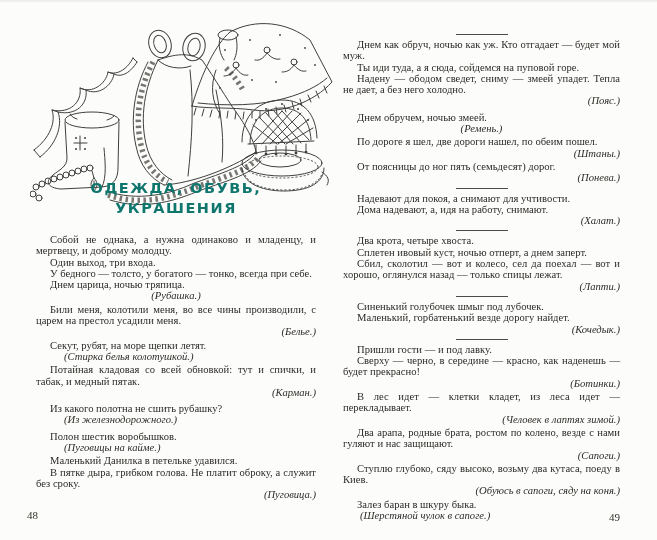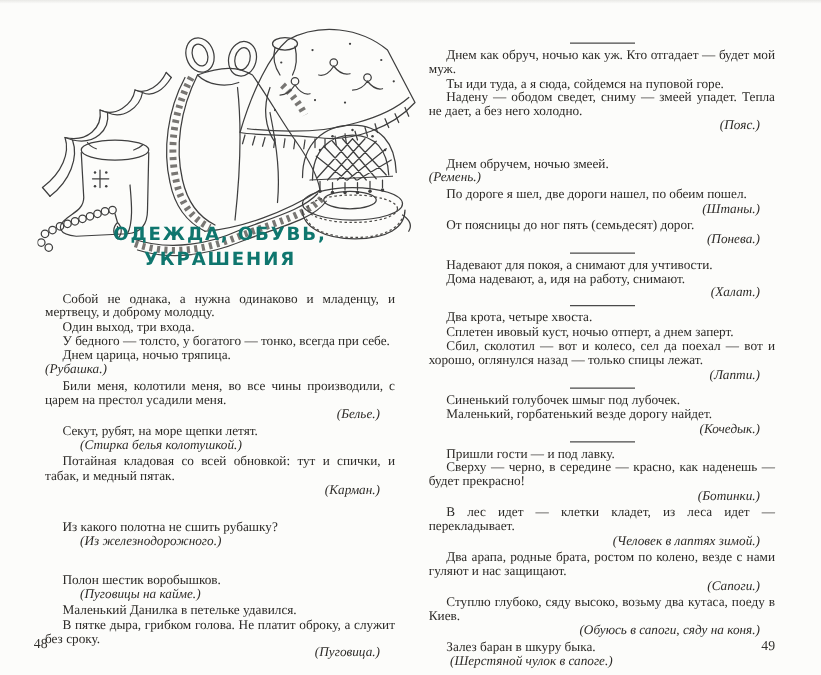--- a/index.html
+++ b/index.html
@@ -23,23 +23,23 @@
     color:#0f766e;
   }
   .text-col{position:absolute;width:100%;}
   .page-left .text-col{top:234px;}
   .page-right .text-col{top:30px;}
   .text-col p{
     margin:0;font-size:10.6px;line-height:11.3px;
     text-align:justify;text-indent:14px;
     hyphens:auto;-webkit-hyphens:auto;
   }
-  p.riddle.gap{margin-top:19px;}
-  p.answer{font-style:italic;text-indent:0;text-align:right;margin:0 12px 2px 0;}
-  p.answer.center{text-align:left;}
+  p.riddle.gap{margin-top:5px;}
+  p.answer{font-style:italic;text-indent:0;text-align:right;margin:0 0 2px 0;}
+  p.answer.center{text-align:center;}
   p.answer.inset{text-align:left;padding-left:28px;}
   p.answer.inset-sm{text-align:left;padding-left:17px;}
   .divider{width:52px;height:0;border-top:1px solid #4a4a4a;margin:4px auto 4px;}
   .page-number{
     position:absolute;font-size:11px;color:#33312d;
   }
   .pagenum-left{left:-9px;top:509px;}
   .pagenum-right{right:0;top:511px;}
   svg .ln{fill:none;stroke:#3f3f3f;stroke-width:1;stroke-linecap:round;stroke-linejoin:round;}
   svg .braid{fill:none;stroke:#4c4a46;stroke-width:5.5;stroke-dasharray:2.5 3.5;opacity:.75;}

